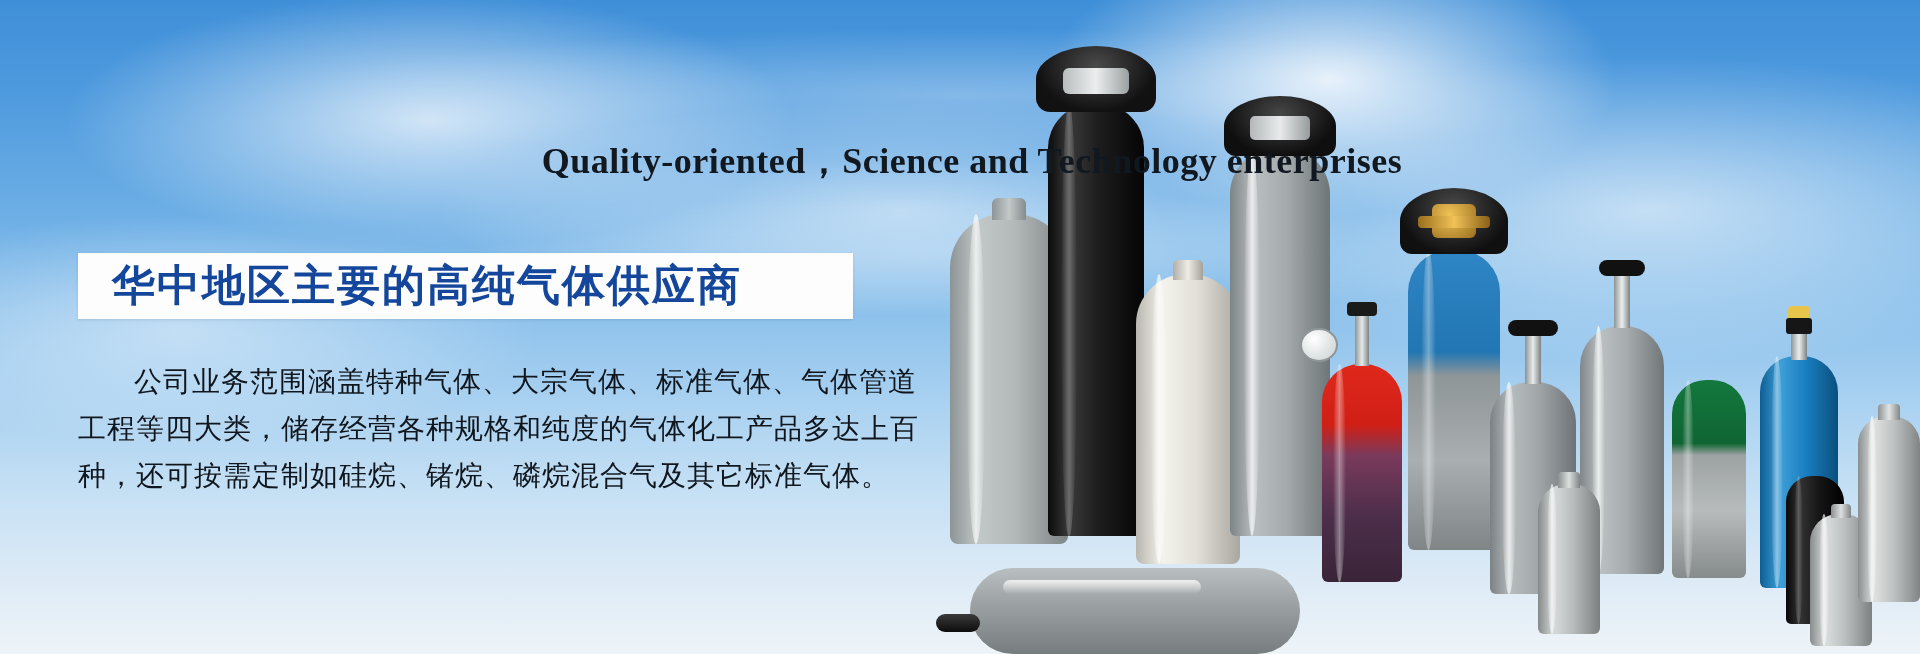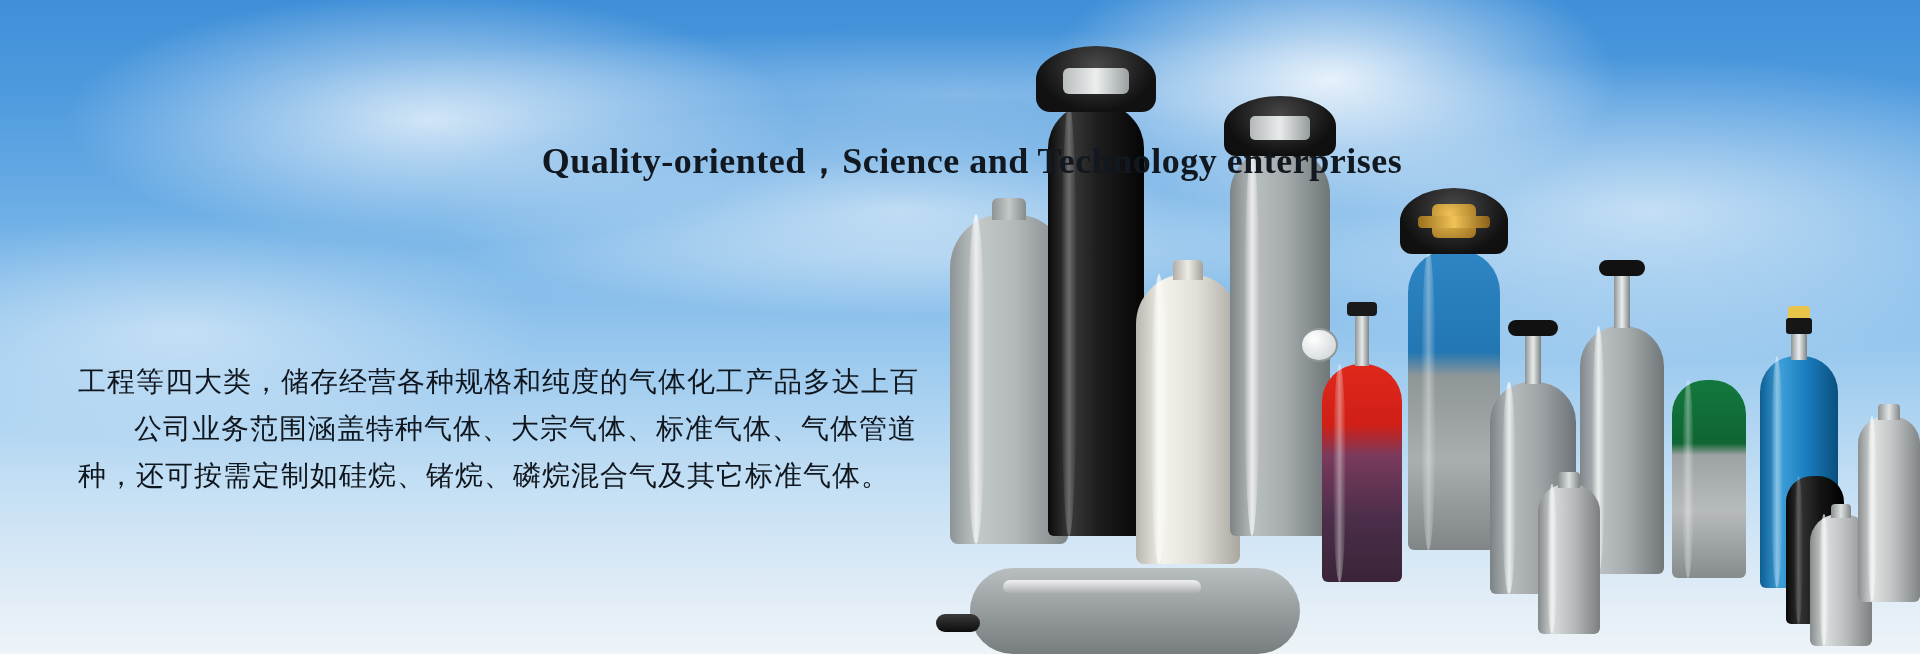--- a/index.html
+++ b/index.html
@@ -181,20 +181,23 @@
     <div style="position:absolute;left:40px;bottom:0;width:330px;height:86px;">
       <div style="position:absolute;inset:0;background:linear-gradient(180deg,#b9bec0,#9aa0a2 45%,#777d7f 100%);border-radius:44px;"></div>
       <div style="position:absolute;left:10%;right:30%;top:14%;height:16%;background:linear-gradient(180deg,rgba(255,255,255,.8),rgba(255,255,255,0));border-radius:40px;"></div>
       <div style="position:absolute;left:-34px;top:46px;width:44px;height:18px;background:linear-gradient(180deg,#3a3a3a,#0d0d0d);border-radius:9px;"></div>
     </div>
 
   </div>
 
   <div class="subhead">Quality-oriented，Science and Technology enterprises</div>
 
+  <div class="strap">
+    <span class="strap-text">华中地区主要的高纯气体供应商</span>
+  </div>
 
   <div class="para">
+    <span class="ln first">公司业务范围涵盖特种气体、大宗气体、标准气体、气体管道</span>
     <span class="ln">工程等四大类，储存经营各种规格和纯度的气体化工产品多达上百</span>
-    <span class="ln first">公司业务范围涵盖特种气体、大宗气体、标准气体、气体管道</span>
     <span class="ln">种，还可按需定制如硅烷、锗烷、磷烷混合气及其它标准气体。</span>
   </div>
 
 </div>
 
 </body></html>

